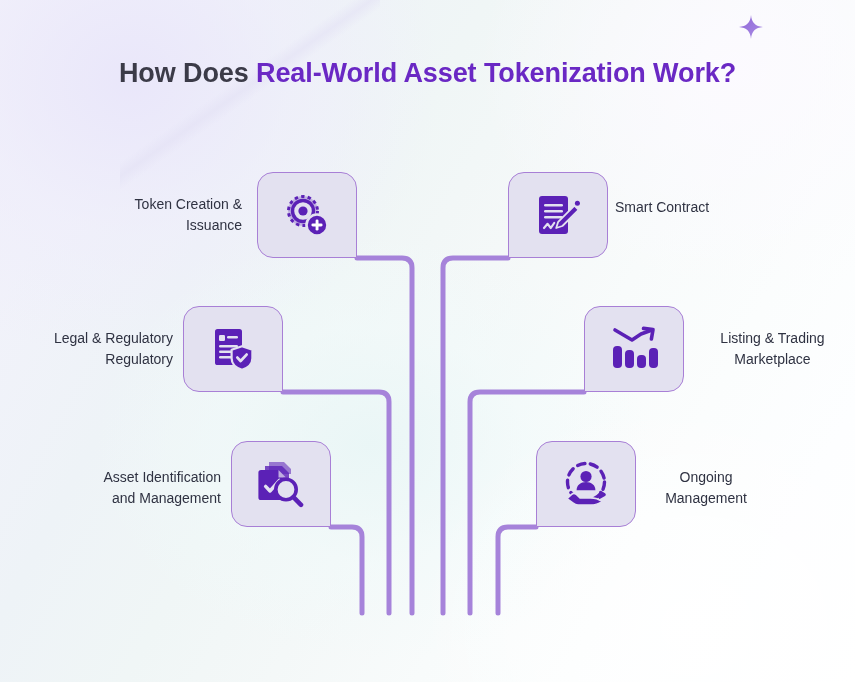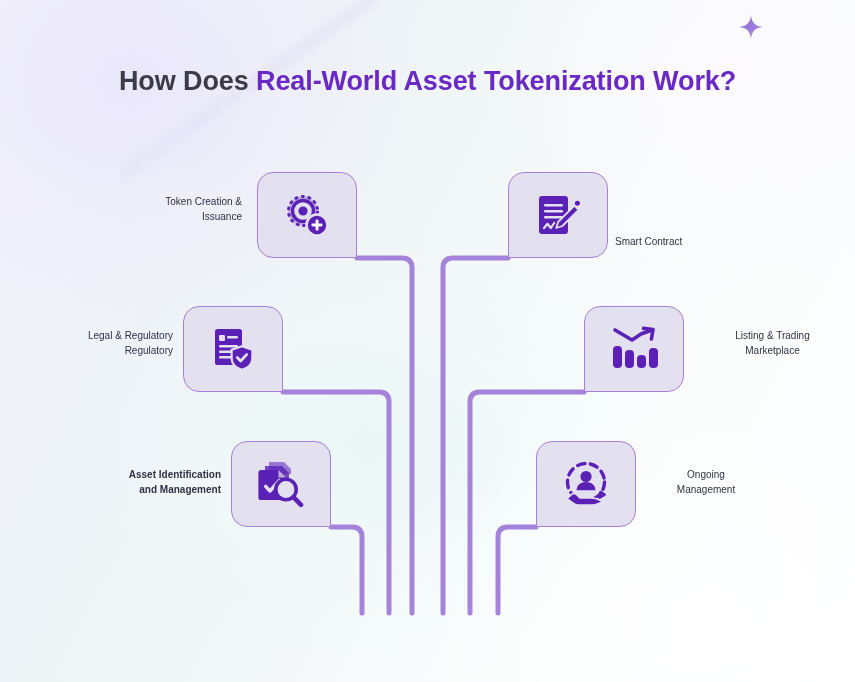--- a/index.html
+++ b/index.html
@@ -90,21 +90,20 @@
   
   .title {
     position: absolute;
     left: 0; right: 0;
     top: 58px;
     text-align: center;
     font-size: 27px;
     font-weight: bold;
     letter-spacing: -0.1px;
     white-space: nowrap;
-    margin-top: 8px;
   }
   .title .t-dark { color: #3b3b48; }
   .title .t-accent { color: #6a28c4; }
 
   
   #connectors {
     position: absolute;
     left: 0; top: 0;
     width: 855px; height: 682px;
     pointer-events: none;
@@ -128,21 +127,21 @@
   }
   .card.right {
     
     border-radius: 16px 16px 16px 0;
   }
   .card svg { display: block; }
 
   
   .label {
     position: absolute;
-    font-size: 10px;
+    font-size: 14px;
     line-height: 1.5;
     color: #2f3242;
     white-space: nowrap;
   }
   .label.l { text-align: right; }
   .label.r { text-align: left; }
 </style>
 </head>
 <body>
 
@@ -210,21 +209,21 @@
         <path d="M8 5 h23 a3 3 0 0 1 3 3 v32 a3 3 0 0 1 -3 3 h-23 a3 3 0 0 1 -3 -3 v-32 a3 3 0 0 1 3 -3 z"></path>
         <rect x="10" y="13" width="19" height="2.6" rx="1.3" fill="#e3e1f0"></rect>
         <rect x="10" y="19" width="19" height="2.6" rx="1.3" fill="#e3e1f0"></rect>
         <rect x="10" y="25" width="19" height="2.6" rx="1.3" fill="#e3e1f0"></rect>
         <path d="M10 37 l3.6 -4.2 l3.2 4.2 l3.4 -5" fill="none" stroke="#e3e1f0" stroke-width="2.2" stroke-linecap="round" stroke-linejoin="round"></path>
         <path d="M40.4 14.6 l4.2 4.2 l-16.2 16.2 l-6.2 2 l2 -6.2 z" fill="#5b21b6" stroke="#e3e1f0" stroke-width="1.8" stroke-linejoin="round"></path>
         <circle cx="43.4" cy="12.2" r="2.5"></circle>
       </g>
     </svg>
   </div>
-  <div class="label r" style="left:615px; top:197px; width:185px;margin-top:37px;">
+  <div class="label r" style="left:615px; top:197px; width:185px;">
     <div>Smart Contract</div>
   </div>
 
   <div class="card left" style="left:183px; top:306px;">
     <svg width="48" height="48" viewBox="0 0 48 48">
       <g fill="#5b21b6">
         <rect x="6" y="4" width="27" height="36" rx="2.6"></rect>
         <rect x="10" y="10" width="6" height="6" rx="1.2" fill="#e3e1f0"></rect>
         <rect x="18" y="11" width="11" height="2.4" rx="1.2" fill="#e3e1f0"></rect>
         <rect x="10" y="20" width="19" height="2.4" rx="1.2" fill="#e3e1f0"></rect>
@@ -265,21 +264,21 @@
         <path d="M9 6 h17 l7 7 v6 h-24 z" opacity="0.8"></path>
         <path d="M5 10 h17.5 l7.5 7.5 v20 a2.6 2.6 0 0 1 -2.6 2.6 h-22.4
                  a2.6 2.6 0 0 1 -2.6 -2.6 v-24.9 a2.6 2.6 0 0 1 2.6 -2.6 z"></path>
         <path d="M22.5 10 v7.5 h7.5 z" fill="#c0aee0"></path>
         <path d="M9.6 26.4 l4.4 4.6 l9.4 -10.6" fill="none" stroke="#e3e1f0" stroke-width="3.4" stroke-linecap="round" stroke-linejoin="round"></path>
         <circle cx="30" cy="29.5" r="10.2" fill="#e3e1f0" stroke="#5b21b6" stroke-width="3.6"></circle>
         <path d="M37.4 37.2 l7.6 7.6" stroke="#5b21b6" stroke-width="4.6" stroke-linecap="round"></path>
       </g>
     </svg>
   </div>
-  <div class="label l" style="left:48px; top:467px; width:173px;font-weight:bold;">
+  <div class="label l" style="left:48px; top:467px; width:173px;">
     <div>Asset Identification</div>
     <div>and Management</div>
   </div>
 
   <div class="card right" style="left:536px; top:441px;">
     <svg width="50" height="48" viewBox="0 0 50 48">
       <g fill="#5b21b6">
         <circle cx="25" cy="22" r="18.5" fill="none" stroke="#5b21b6" stroke-width="3.4" stroke-linecap="round" stroke-dasharray="7.5 5.5"></circle>
         <path d="M39.6 32.4 l3.6 2.2 l-4.4 2.6" fill="none" stroke="#5b21b6" stroke-width="3.2" stroke-linecap="round" stroke-linejoin="round"></path>
         <circle cx="25" cy="16.5" r="5.6"></circle>

